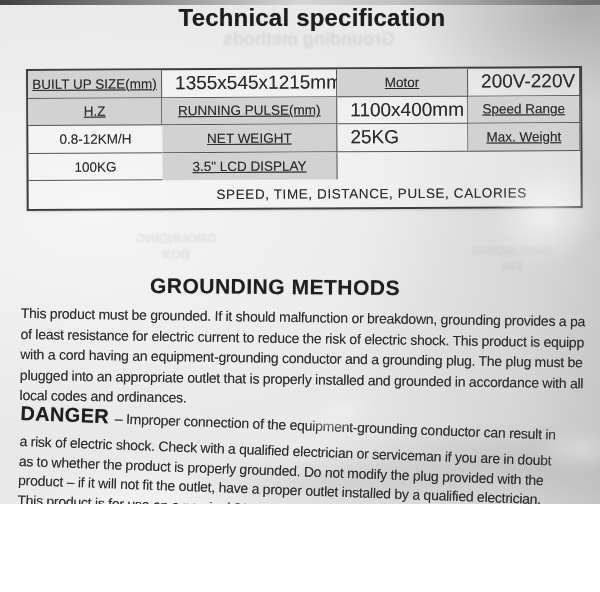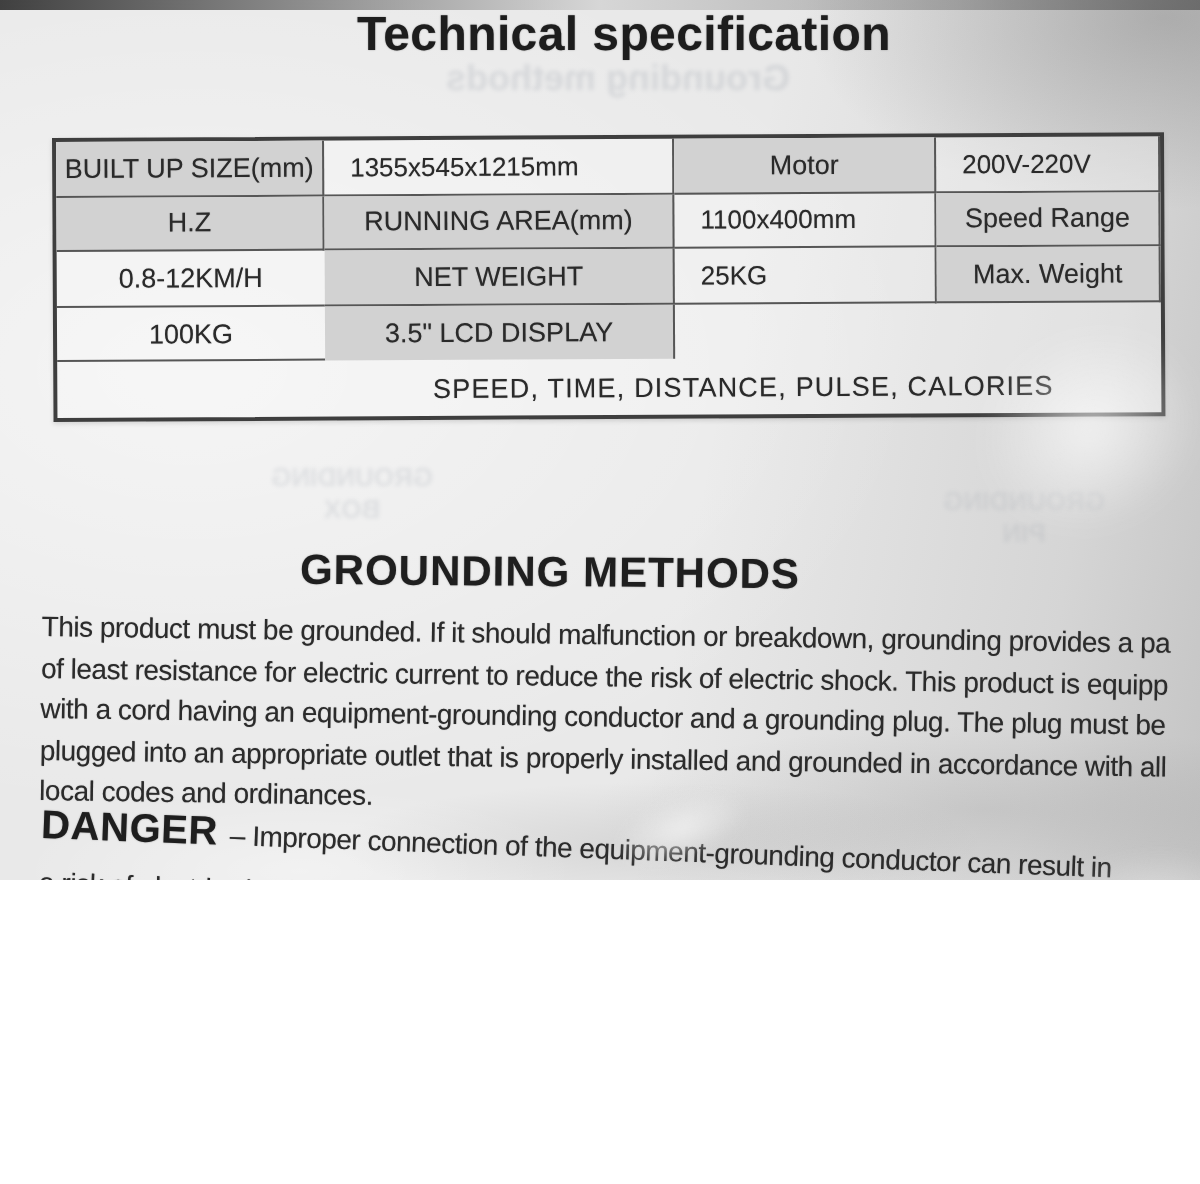--- a/index.html
+++ b/index.html
@@ -1,18 +1,18 @@
 <!DOCTYPE html>
 <html><head>
 <meta charset="utf-8">
 <style>
   html,body{margin:0;padding:0;}
   body{width:600px;height:592px;overflow:hidden;font-family:"Liberation Sans",sans-serif;}
   .page{
-    position:relative;width:600px;height:440px;overflow:hidden;
+    position:relative;width:600px;height:504px;overflow:hidden;
     background:
       radial-gradient(ellipse 520px 320px at 16% 42%, rgba(255,255,255,0.55), rgba(255,255,255,0) 70%),
       radial-gradient(ellipse 300px 160px at 97% 2%, rgba(95,95,95,0.34), rgba(95,95,95,0) 60%),
       linear-gradient(100deg, rgba(0,0,0,0) 58%, rgba(110,110,110,0.16) 86%, rgba(90,90,90,0.26) 100%),
       radial-gradient(ellipse 230px 45px at 55% 96%, rgba(135,135,135,0.20), rgba(135,135,135,0) 70%),
       radial-gradient(ellipse 280px 60px at 82% 92%, rgba(140,140,140,0.22), rgba(140,140,140,0) 70%),
       radial-gradient(ellipse 200px 60px at 25% 99%, rgba(255,255,255,0.4), rgba(255,255,255,0) 70%),
       #e9e9e9;
   }
   .top-edge{
@@ -41,22 +41,22 @@
     box-shadow:0 1px 2px rgba(120,120,120,0.25);
   }
   .cell{
     border-right:1px solid #565656;border-bottom:1px solid #565656;
     display:flex;align-items:center;justify-content:center;
     font-size:13.5px;color:#2a2a2a;white-space:nowrap;
     text-shadow:0 0 0.5px rgba(60,60,60,0.5);
   }
   .cell.last-col{border-right:none;}
   .cell.last-row{border-bottom:none;}
-  .cell.shade{background:#d2d2d2;}
-  .cell.val-left{justify-content:flex-start;padding-left:13px;font-size:13px;}
+  .cell.shade{background:#d2d2d2;text-decoration:underline;}
+  .cell.val-left{justify-content:flex-start;padding-left:13px;font-size:19px;}
   .cell.span3{grid-column:2 / 5;letter-spacing:0.6px;}
 
   .crease-glare{
     position:absolute;top:150px;left:470px;width:150px;height:130px;
     background:radial-gradient(ellipse closest-side, rgba(255,255,255,0.65), rgba(255,255,255,0) 75%);
     filter:blur(6px);transform:rotate(-28deg);pointer-events:none;
   }
   .grounding-heading{
     position:absolute;top:275px;left:0;width:600px;text-align:center;
     transform:translateX(-25px) rotate(0.5deg);
@@ -107,21 +107,21 @@
   <div class="bleed bleed-title">Grounding methods</div>
 
   <div class="spec-table">
     <div class="cell shade">BUILT UP SIZE(mm)</div>
     <div class="cell val-left">1355x545x1215mm</div>
     <div class="cell shade">Motor</div>
 
     <div class="cell val-left">200V-220V</div>
     <div class="cell shade">H.Z</div>
 
-    <div class="cell shade">RUNNING AREA(mm)</div>
+    <div class="cell shade">RUNNING PULSE(mm)</div>
     <div class="cell val-left">1100x400mm</div>
     <div class="cell shade">Speed Range</div>
     <div class="cell last-col">0.8-12KM/H</div>
 
     <div class="cell shade">NET WEIGHT</div>
     <div class="cell val-left">25KG</div>
     <div class="cell shade">Max. Weight</div>
     <div class="cell last-col">100KG</div>
 
     <div class="cell shade last-row">3.5" LCD DISPLAY</div>

